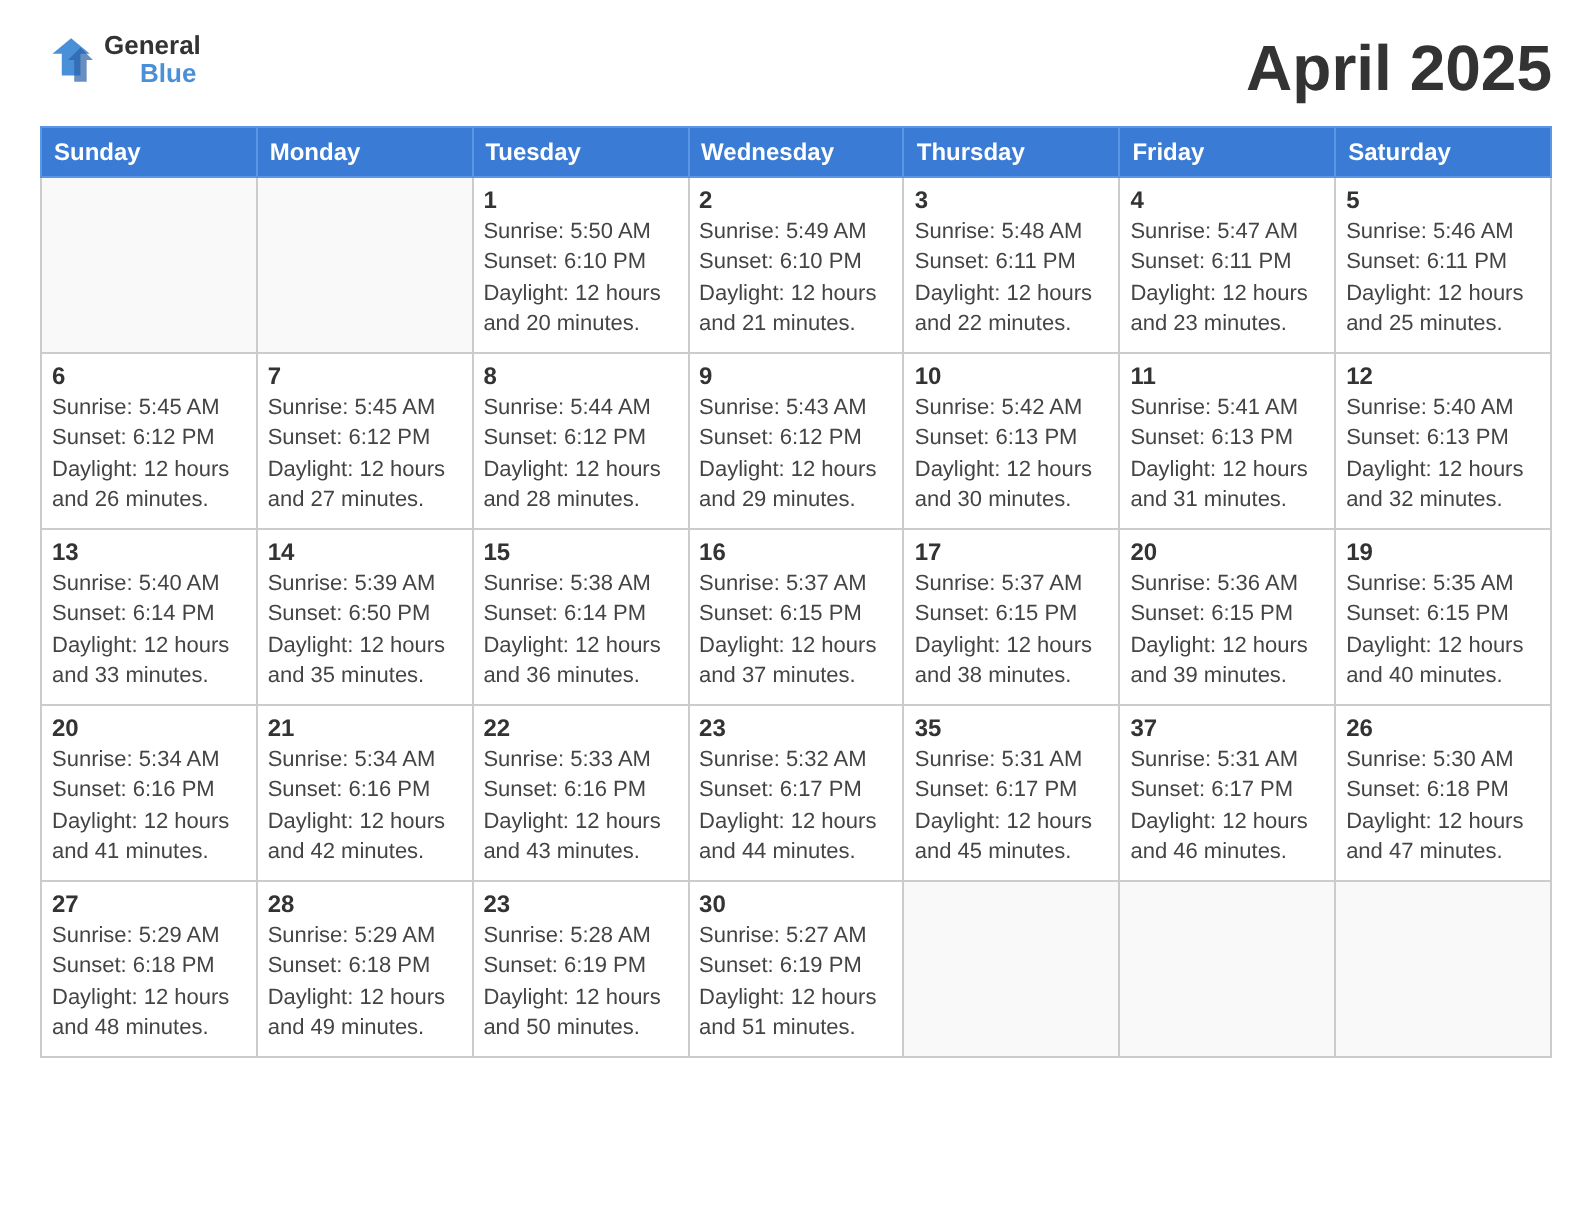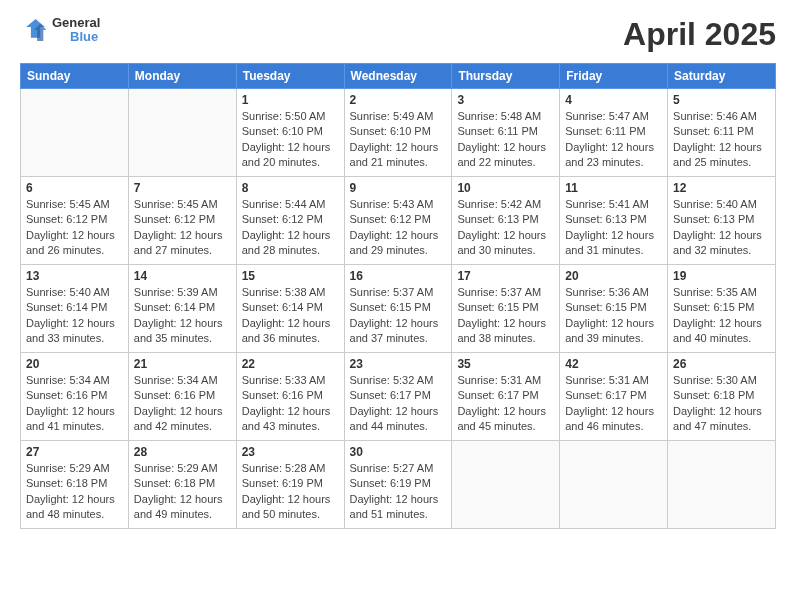--- a/index.html
+++ b/index.html
@@ -212,21 +212,21 @@
         <tr>
           <td>
             <span class="day-number">13</span>
             <div class="day-info">Sunrise: 5:40 AM
 Sunset: 6:14 PM
 Daylight: 12 hours and 33 minutes.</div>
           </td>
           <td>
             <span class="day-number">14</span>
             <div class="day-info">Sunrise: 5:39 AM
-Sunset: 6:14 PM
+Sunset: 6:50 PM
 Daylight: 12 hours and 35 minutes.</div>
           </td>
           <td>
             <span class="day-number">15</span>
             <div class="day-info">Sunrise: 5:38 AM
 Sunset: 6:14 PM
 Daylight: 12 hours and 36 minutes.</div>
           </td>
           <td>
             <span class="day-number">16</span>
@@ -278,21 +278,21 @@
 Sunset: 6:17 PM
 Daylight: 12 hours and 44 minutes.</div>
           </td>
           <td>
             <span class="day-number">35</span>
             <div class="day-info">Sunrise: 5:31 AM
 Sunset: 6:17 PM
 Daylight: 12 hours and 45 minutes.</div>
           </td>
           <td>
-            <span class="day-number">42</span>
+            <span class="day-number">37</span>
             <div class="day-info">Sunrise: 5:31 AM
 Sunset: 6:17 PM
 Daylight: 12 hours and 46 minutes.</div>
           </td>
           <td>
             <span class="day-number">26</span>
             <div class="day-info">Sunrise: 5:30 AM
 Sunset: 6:18 PM
 Daylight: 12 hours and 47 minutes.</div>
           </td>

